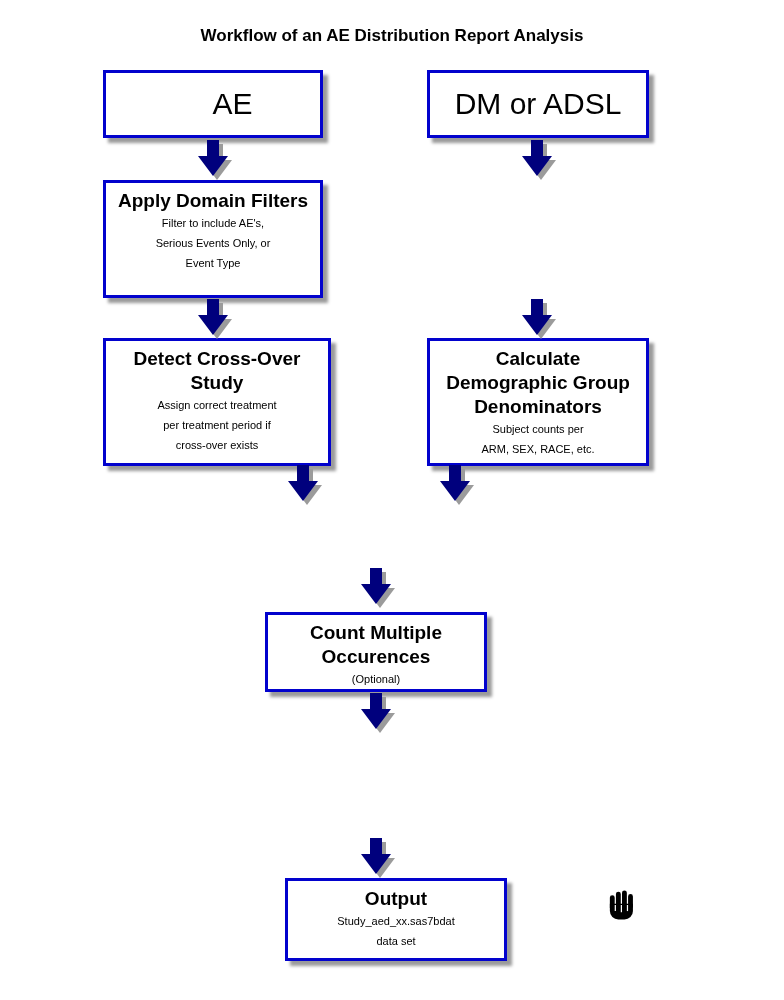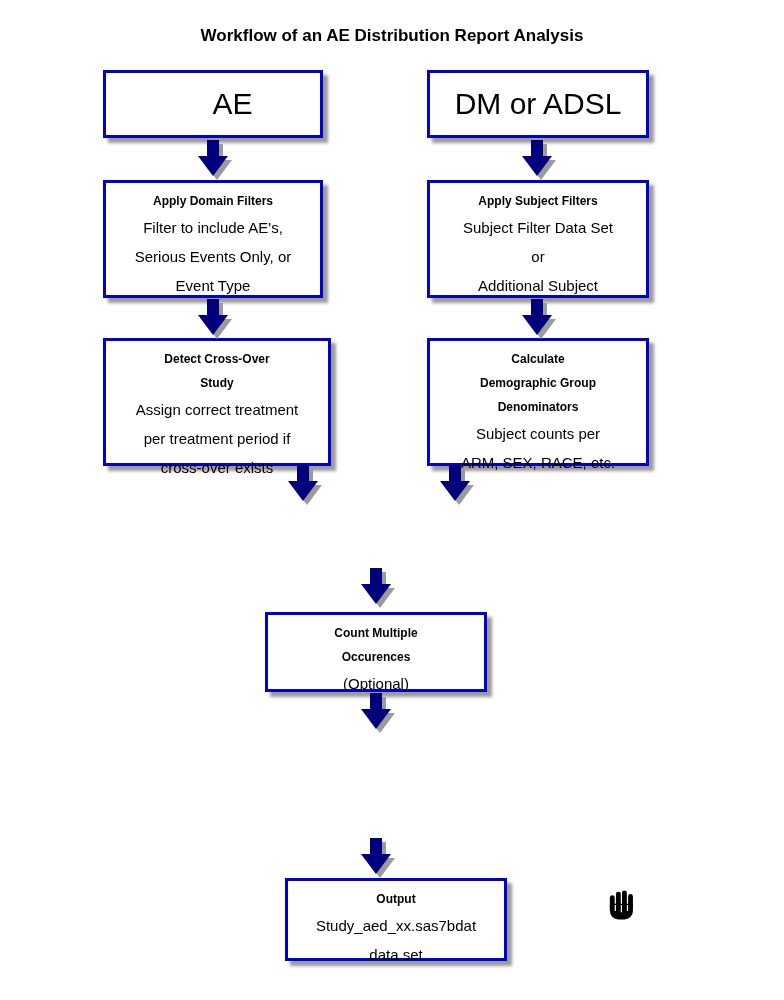--- a/index.html
+++ b/index.html
@@ -23,28 +23,28 @@
   }
   .box {
     position: absolute;
     background: #ffffff;
     border: 3px solid #0202cd;
     box-shadow: 5px 5px 3px #9b9b9b;
     text-align: center;
     padding-top: 6px;
   }
   .box .hd {
-    font-size: 12px;
+    font-size: 19px;
     font-weight: bold;
     line-height: 24px;
     white-space: pre-line;
   }
   .box .bd {
-    font-size: 15px;
-    line-height: 29px;
+    font-size: 11px;
+    line-height: 20px;
     white-space: pre-line;
   }
   .box.big { display: flex; align-items: center; justify-content: center; padding-top: 0; }
   .box.big .hd { font-size: 30px; font-weight: normal; line-height: 34px; }
 
   
   .b-ae    { left: 103px; top:  70px; width: 220px; height:  68px; padding-left: 39px; }
   .b-dm    { left: 427px; top:  70px; width: 222px; height:  68px; }
   .b-adf   { left: 103px; top: 180px; width: 220px; height: 118px; }
   .b-asf   { left: 427px; top: 180px; width: 222px; height: 118px; }
@@ -81,26 +81,20 @@
   </div>
   <div class="box big b-dm">
     <div class="hd">DM or ADSL</div>
   </div>
 
   <div class="box b-adf">
     <div class="hd">Apply Domain Filters</div>
     <div class="bd">Filter to include AE's,
 Serious Events Only, or
 Event Type</div>
-  </div>
-  <div class="box b-asf">
-    <div class="hd">Apply Subject Filters</div>
-    <div class="bd">Subject Filter Data Set
-or
-Additional Subject</div>
   </div>
 
   <div class="box b-cdd">
     <div class="hd">Calculate
 Demographic Group
 Denominators</div>
     <div class="bd">Subject counts per
 ARM, SEX, RACE, etc.</div>
   </div>
   <div class="box b-dco">

